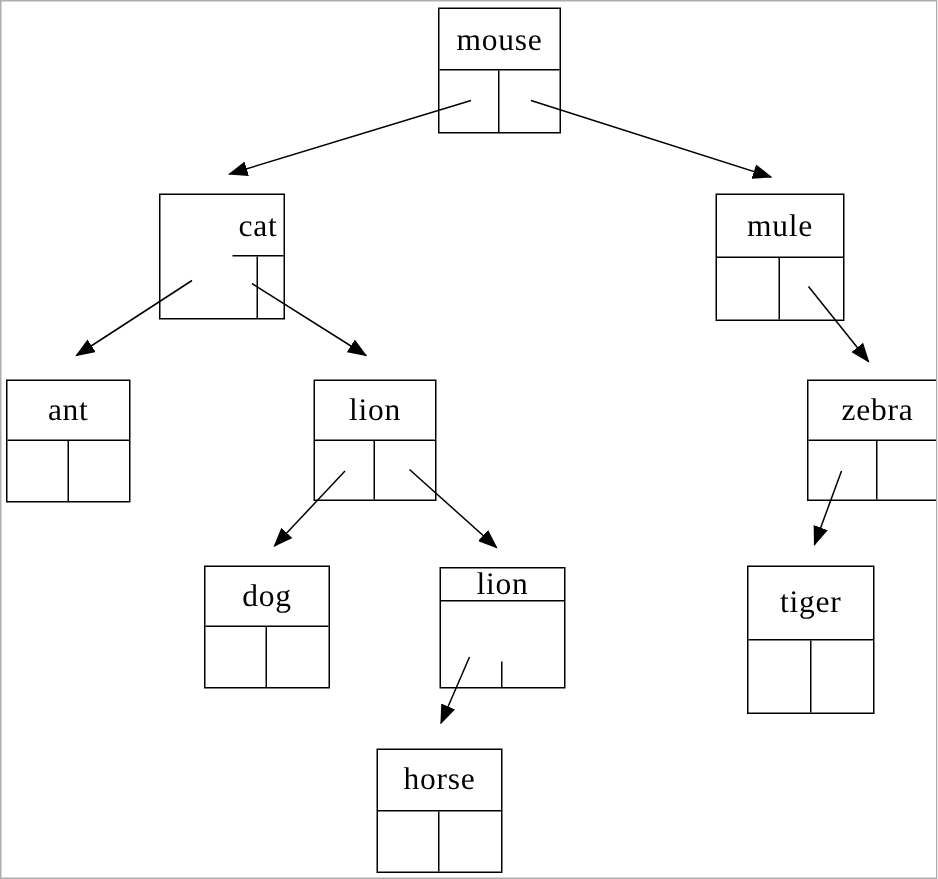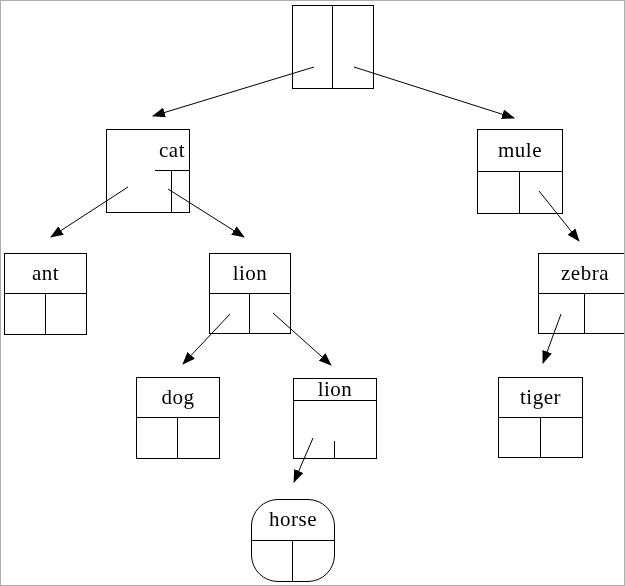--- a/index.html
+++ b/index.html
@@ -56,29 +56,30 @@
   }
   
   #node-mouse { left: 291px; top: 4px;   width: 82px; height: 84px; }
   #node-cat   { left: 105px; top: 128px; width: 84px; height: 84px; padding-left: 48px; }
   #node-mule  { left: 476px; top: 128px; width: 86px; height: 85px; }
   #node-ant   { left: 3px;   top: 252px; width: 83px; height: 82px; }
   #node-goat  { left: 208px; top: 252px; width: 82px; height: 81px; }
   #node-zebra { left: 537px; top: 252px; width: 94px; height: 81px; }
   #node-dog   { left: 135px; top: 376px; width: 84px; height: 82px; }
   #node-lion  { left: 292px; top: 377px; width: 84px; height: 81px; gap: 40px; }
-  #node-tiger { left: 497px; top: 376px; width: 85px; height: 81px; }
-  #node-horse { left: 250px; top: 498px; width: 84px; height: 83px; border-radius: 27px; }
+  #node-tiger { left: 497px; top: 376px; width: 85px; height: 99px; }
+  #node-horse { left: 250px; top: 498px; width: 84px; height: 83px; }
 </style>
 </head>
 <body>
 
 <div class="canvas">
 
   <div class="node" id="node-mouse">
+    <div class="node-label">mouse</div>
     <div class="node-cells">
       <div class="cell left"></div>
       <div class="cell right"></div>
     </div>
   </div>
 
   <div class="node" id="node-cat">
     <div class="node-label">cat</div>
     <div class="node-cells">
       <div class="cell left"></div>

